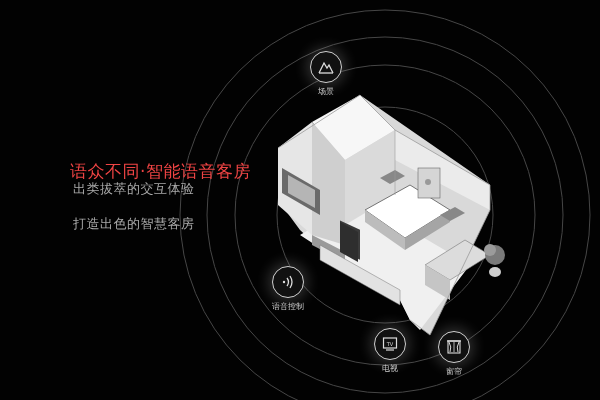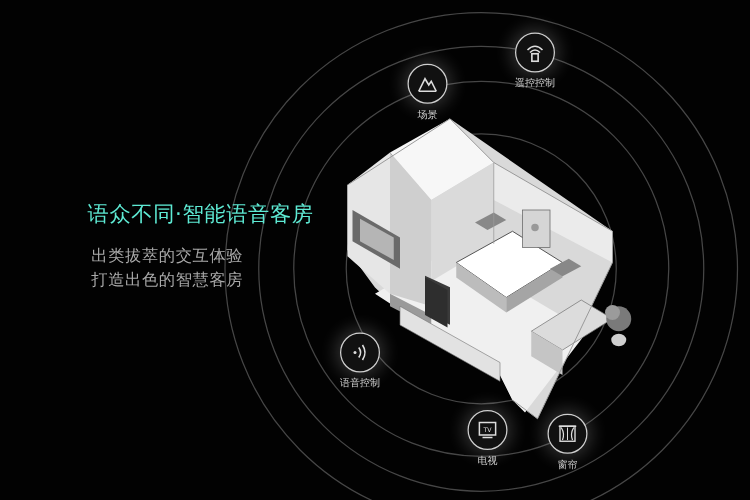--- a/index.html
+++ b/index.html
@@ -1,21 +1,21 @@
 <!DOCTYPE html>
 <html><head>
 <meta charset="utf-8">
 <style>
   html, body { margin:0; padding:0; background:#000; }
   body { width:600px; height:400px; overflow:hidden; position:relative; font-family:"DejaVu Sans", sans-serif; color:#fff; }
   .stage { position:absolute; left:0; top:0; width:600px; height:400px; background:#020202; }
   .rings { position:absolute; left:0; top:0; }
-  .headline { position:absolute; left:70px; top:160px; font-size:17px; color:#5eead4; letter-spacing:0.5px; white-space:nowrap; }
+  .headline { position:absolute; left:70px; top:160px; font-size:17px; color:#ef4444; letter-spacing:0.5px; white-space:nowrap; }
   .sub { position:absolute; left:73px; font-size:13px; color:#a9a9a9; white-space:nowrap; letter-spacing:0.5px; }
-  .sub1 { top:196px;font-family:Liberation Mono, monospace; }
+  .sub1 { top:180px;font-family:Liberation Mono, monospace; }
   .sub2 { top:215px; }
   .feat { position:absolute; width:60px; text-align:center; }
   .feat .circle { width:30px; height:30px; margin:0 auto; border-radius:50%; border:1.2px solid #cfcfcf; background:#111; box-shadow:0 0 14px 4px rgba(255,255,255,0.18); display:flex; align-items:center; justify-content:center; }
   .feat .lbl { font-size:8px; color:#cfcfcf; margin-top:3px; white-space:nowrap; }
   .room { position:absolute; left:0; top:0; }
 </style>
 </head>
 <body>
 
 <div class="stage">
@@ -70,40 +70,30 @@
     <ellipse cx="495" cy="272" rx="6" ry="5" fill="#cfcfcf"></ellipse>
 
     <polyline points="278,148 360,95 395,130 490,185 490,210 430,335 410,320" fill="none" stroke="#9a9a9a" stroke-width="0.8"></polyline>
     <polyline points="395,130 395,195" fill="none" stroke="#9a9a9a" stroke-width="0.6"></polyline>
   </svg>
 
   <div class="headline">语众不同·智能语音客房</div>
   <div class="sub sub1">出类拔萃的交互体验</div>
   <div class="sub sub2">打造出色的智慧客房</div>
 
-  <div class="feat" style="left:312px; top:51px;">
+  <div class="feat" style="left:296px; top:51px;">
     <div class="circle">
       <svg width="18" height="18" viewBox="0 0 18 18">
           <polyline points="2,15 7,5 10,10 12,7 16,15" fill="none" stroke="#ddd" stroke-width="1.3"></polyline>
           <line x1="2" y1="15" x2="16" y2="15" stroke="#ddd" stroke-width="1.3"></line>
         </svg>
     </div>
     <div class="lbl">场景</div>
   </div>
 
-  <div class="feat" style="left:398px; top:26px;">
-    <div class="circle">
-      <svg width="18" height="18" viewBox="0 0 18 18">
-          <path d="M3 7 Q9 1 15 7" fill="none" stroke="#ddd" stroke-width="1.3"></path>
-          <path d="M5 9 Q9 5 13 9" fill="none" stroke="#ddd" stroke-width="1.3"></path>
-          <rect x="6.5" y="10" width="5" height="6" fill="none" stroke="#ddd" stroke-width="1.3"></rect>
-        </svg>
-    </div>
-    <div class="lbl">遥控控制</div>
-  </div>
 
 
 
   <div class="feat" style="left:258px; top:266px;font-family:Liberation Mono, monospace;">
     <div class="circle">
       <svg width="18" height="18" viewBox="0 0 18 18">
           <circle cx="5" cy="9" r="1.2" fill="#ddd"></circle>
           <path d="M8 5 Q11 9 8 13" fill="none" stroke="#ddd" stroke-width="1.3"></path>
           <path d="M11 3 Q15 9 11 15" fill="none" stroke="#ddd" stroke-width="1.3"></path>
         </svg>

